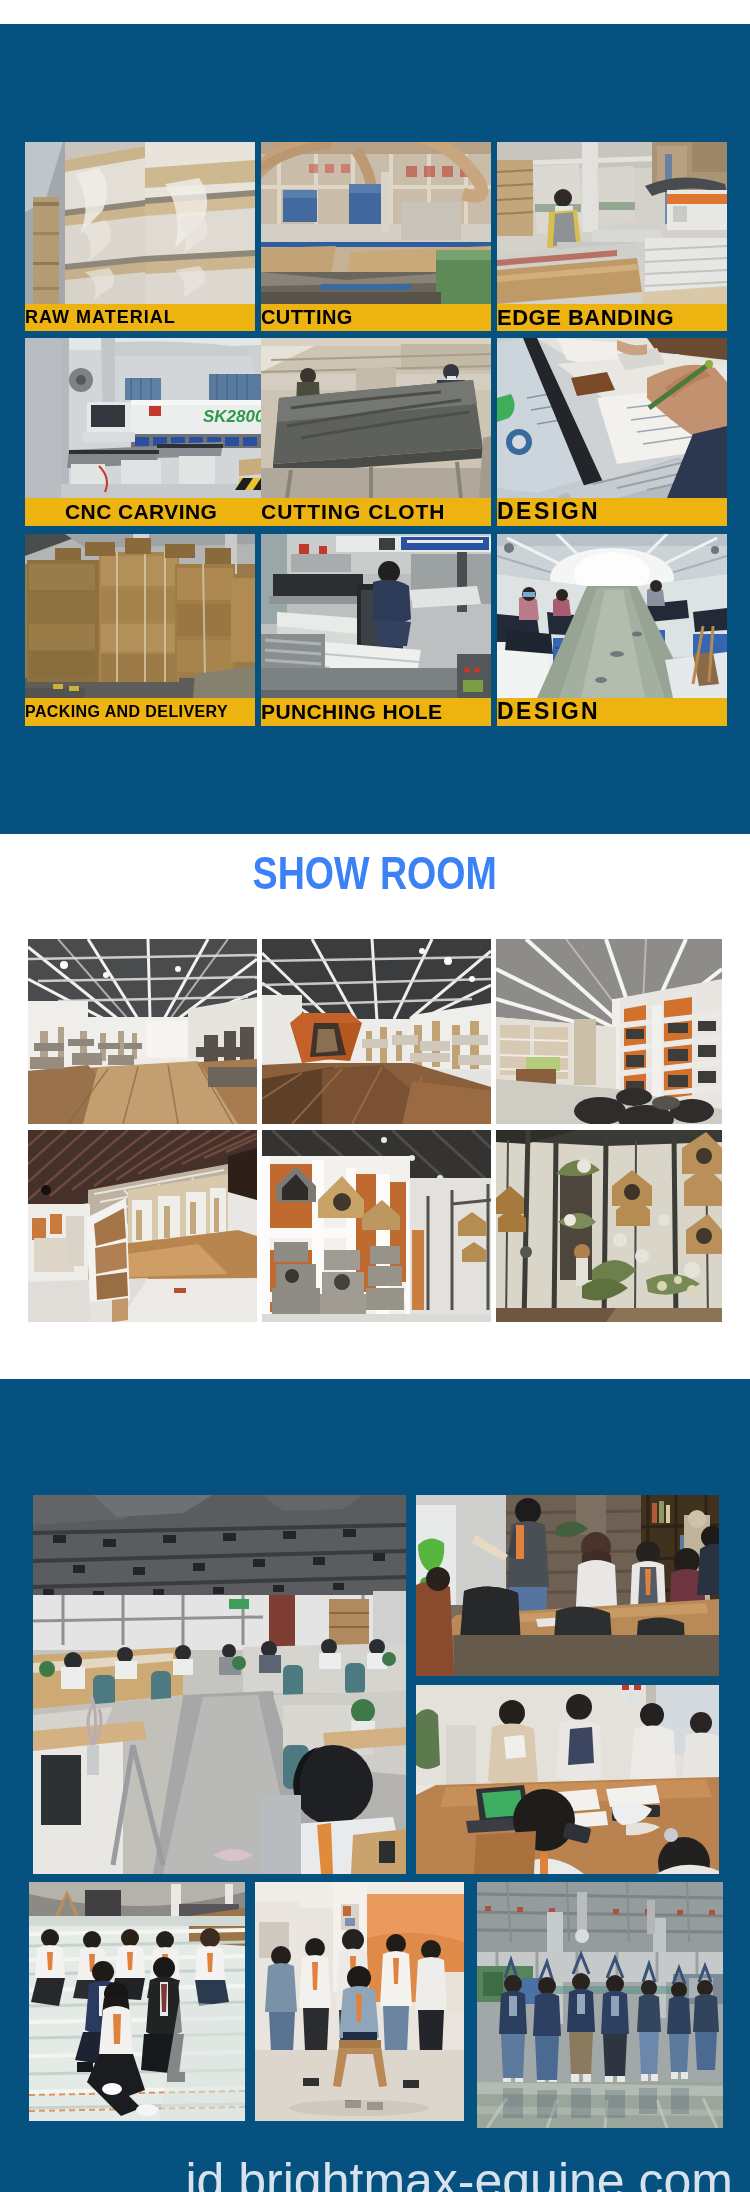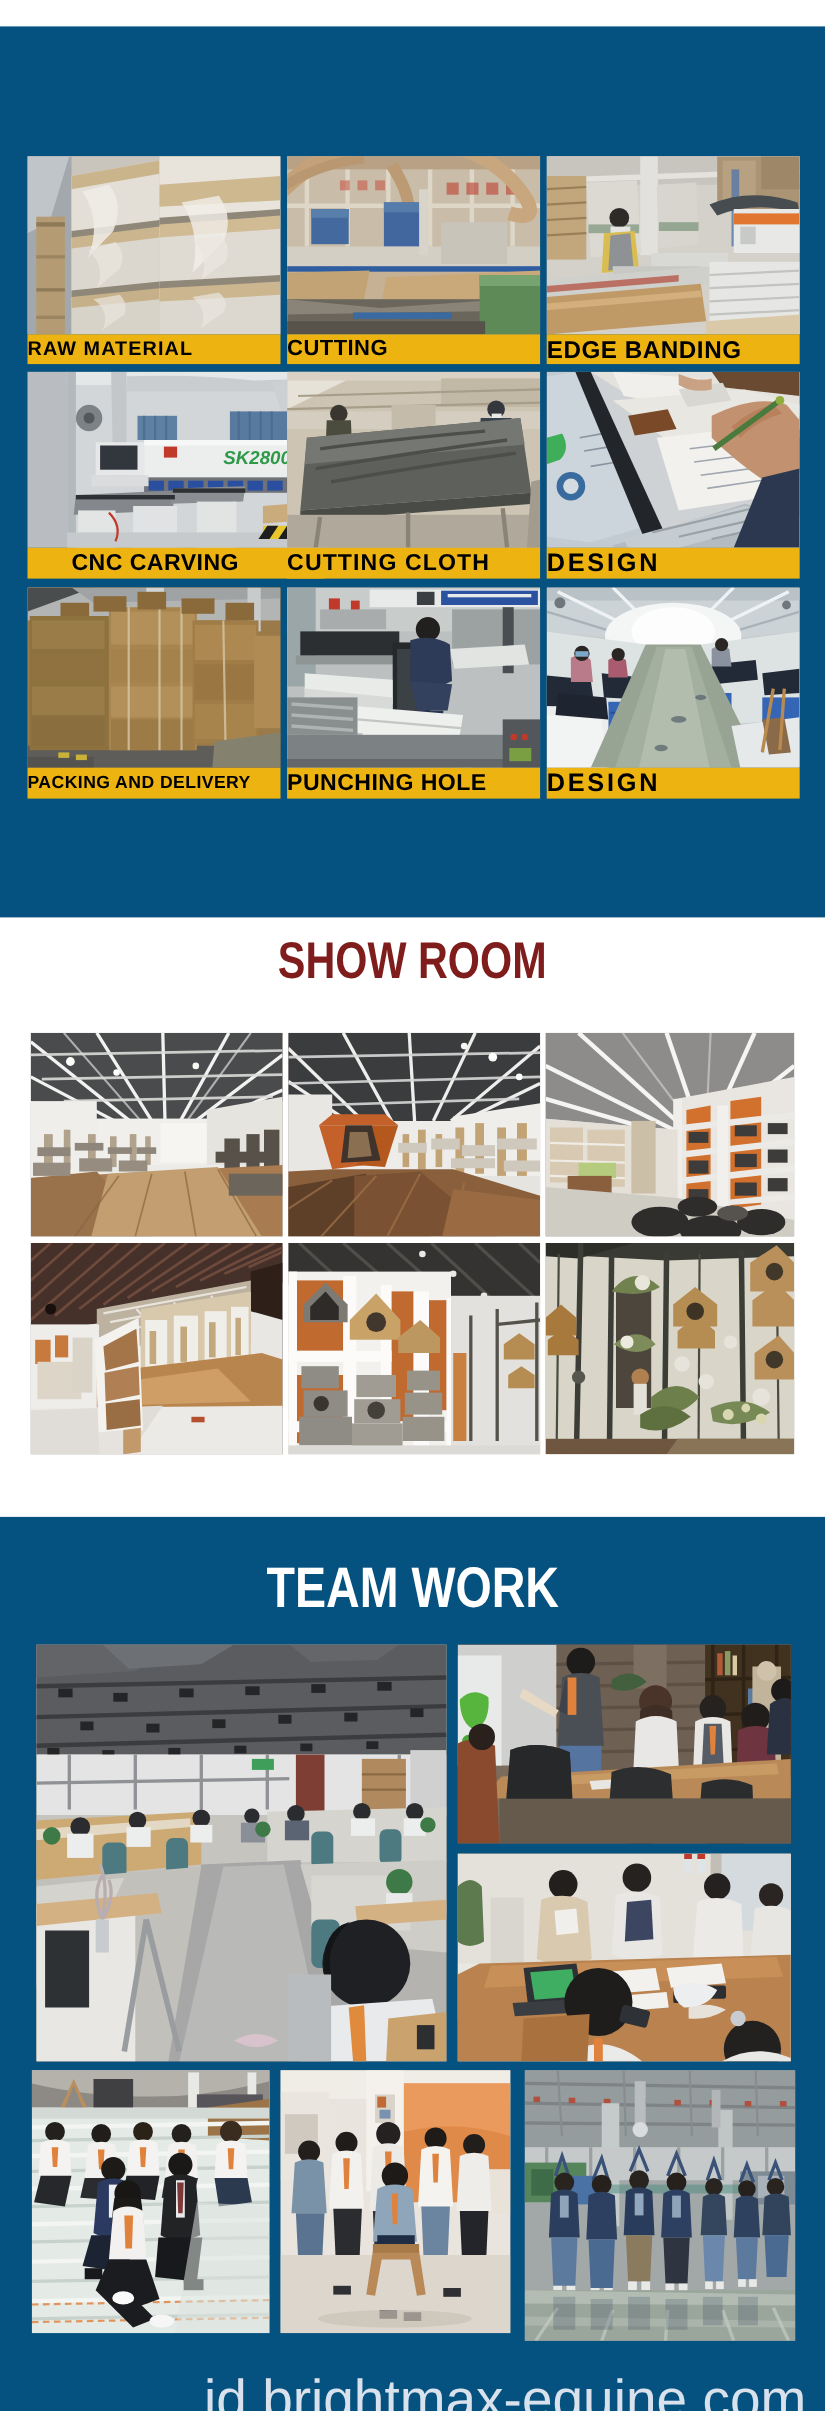--- a/index.html
+++ b/index.html
@@ -471,21 +471,21 @@
     </g>
     <polygon points="168,126 230,118 230,164 176,164" fill="#e6e9e9"></polygon>
     <polygon points="196,120 216,118 222,150 202,152" fill="#8a6a48"></polygon>
     <line x1="206" y1="92" x2="196" y2="150" stroke="#b98a4e" stroke-width="3"></line>
     <line x1="216" y1="92" x2="212" y2="148" stroke="#b98a4e" stroke-width="3"></line>
   </svg>
     </div>
 
   <div class="cap" style="left:497px;top:698px;width:230px;height:28px;font-size:23px;letter-spacing:2.5px;">DESIGN</div>
 
-  <div class="title" style="top:845px;font-size:47px;color:#7f1d1d;"><span style="display:inline-block;transform:scaleX(.80);">SHOW ROOM</span></div>
+  <div class="title" style="top:845px;font-size:47px;color:#3b82f6;"><span style="display:inline-block;transform:scaleX(.80);">SHOW ROOM</span></div>
 
   <div class="photo" style="left:28px;top:939px;width:229px;height:185px;background:#9c9287;">
   <svg viewBox="0 0 229 185">
     <rect width="229" height="185" fill="#ecebe7"></rect>
     <polygon points="0,0 229,0 229,62 160,78 60,78 0,62" fill="#4a4b4c"></polygon>
     <g stroke="#f2f2f0" stroke-width="3">
       <line x1="0" y1="8" x2="90" y2="80"></line>
           <line x1="60" y1="0" x2="110" y2="80"></line>
       <line x1="120" y1="0" x2="122" y2="80"></line>
           <line x1="180" y1="0" x2="136" y2="80"></line>
@@ -864,21 +864,20 @@
     <g fill="#d9d7b2">
       <circle cx="166" cy="156" r="5"></circle>
           <circle cx="182" cy="150" r="4"></circle>
           <circle cx="196" cy="160" r="5"></circle>
     </g>
     <rect x="0" y="178" width="226" height="14" fill="#6e5640"></rect>
     <polygon points="120,178 226,178 226,192 110,192" fill="#8a7458"></polygon>
   </svg>
     </div>
 
-  <div class="title" style="top:1414px;font-size:52px;color:#ffffff;"><span style="display:inline-block;transform:scaleX(.815);">TEAM WORK</span></div>
 
   <div class="photo" style="left:33px;top:1495px;width:373px;height:379px;background:#8e8c85;">
   <svg viewBox="0 0 373 379">
     <rect width="373" height="379" fill="#b5b3af"></rect>
     <rect x="0" y="0" width="373" height="100" fill="#5a5c60"></rect>
     <polygon points="0,0 130,0 90,24 0,30" fill="#626468"></polygon>
     <polygon points="60,0 180,0 150,18 84,22" fill="#6d7074"></polygon>
     <polygon points="230,0 330,0 310,14 250,16" fill="#64666a"></polygon>
     <g stroke="#3a3c3e" stroke-width="4">
       <line x1="0" y1="38" x2="373" y2="30"></line>

